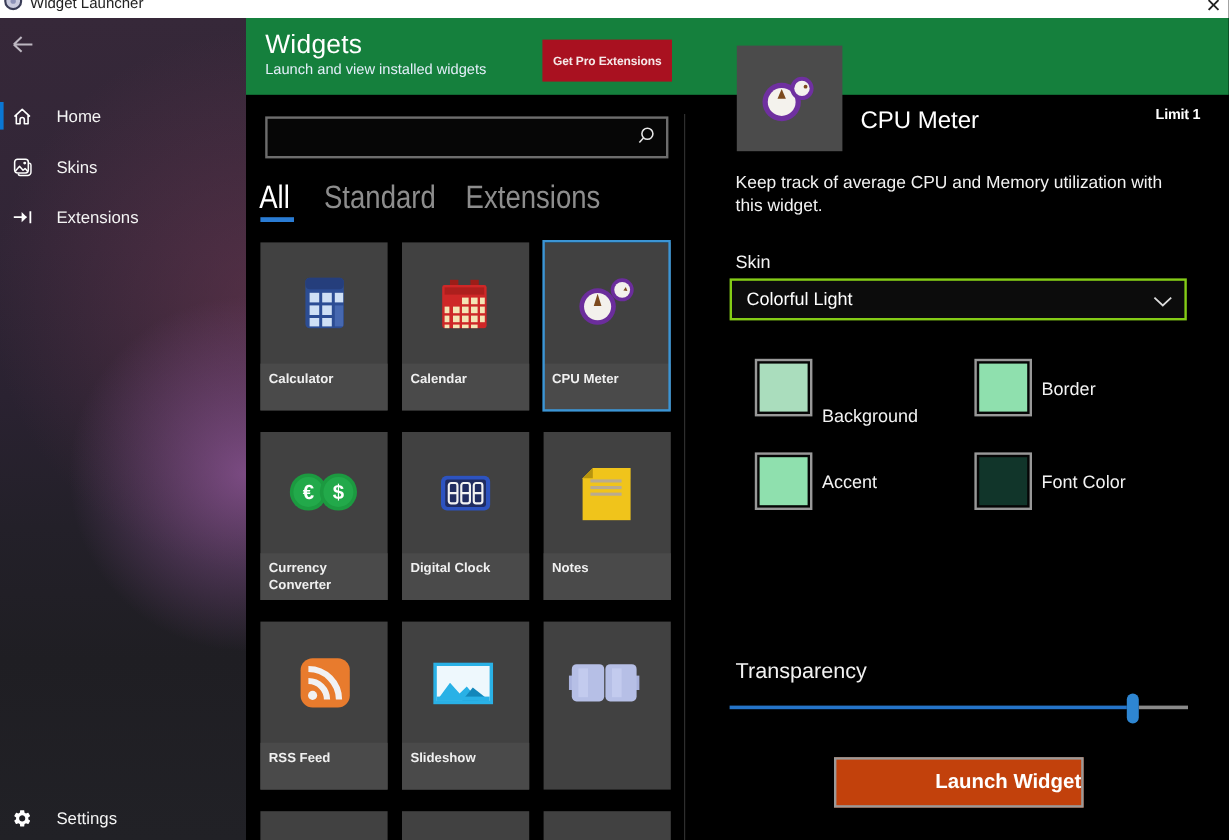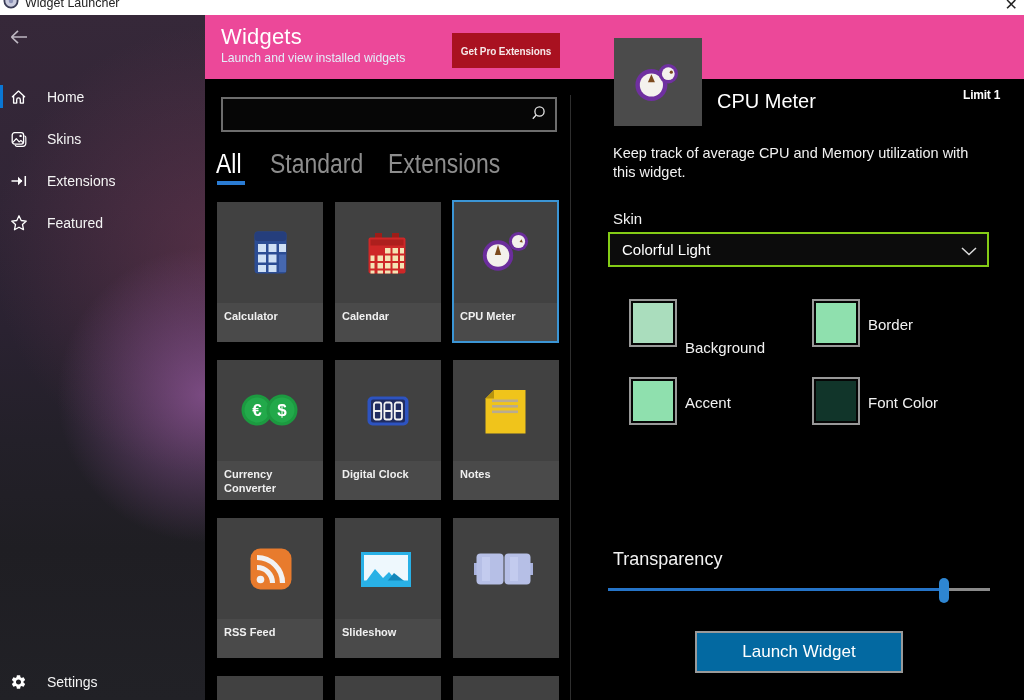--- a/index.html
+++ b/index.html
@@ -18,21 +18,21 @@
       radial-gradient(circle 205px at 205px 380px, rgba(138,83,147,0.82), rgba(138,83,147,0) 72%),
       radial-gradient(circle 300px at 218px 235px, rgba(118,58,86,0.5), rgba(118,58,86,0) 75%),
       linear-gradient(180deg, #362839 0%, #312536 28%, #2a2231 46%, #232029 62%, #1f1e23 78%, #212126 100%);
   }
   .navitem { position:absolute; left:0; width:173px; height:40px; color:#f4f4f4; font-size:14px; }
   .navitem span { position:absolute; left:47px; top:50%; transform:translateY(-50%); }
   .navitem svg { position:absolute; left:10px; top:50%; transform:translateY(-50%); }
   #accent { left:0px; top:70px; width:3px; height:23px; background:#0a77d4; }
 
   
-  #header { left:205px; top:15px; width:819px; height:64px; background:#ec4899; }
+  #header { left:205px; top:15px; width:819px; height:64px; background:#15803d; }
   #header h1 { position:absolute; left:16px; top:9px; font-size:22px; font-weight:400; color:#fff; letter-spacing:0.2px;}
   #header p  { position:absolute; left:16px; top:36px; font-size:12.2px; color:#e4eefa; }
   #probtn { position:absolute; left:247px; top:18px; width:108px; height:35px; background:#a91120;
             color:#f6e8e8; font-size:10px; font-weight:700; letter-spacing:-0.1px; text-align:center; line-height:37px; }
 
   
   #search { left:221px; top:97px; width:336px; height:35px; border:2px solid #6d6d6d; background:#060606; }
 
   
   .tab { position:absolute; top:149px; font-size:27px; transform:scaleX(0.85); transform-origin:0 0; }
@@ -59,22 +59,22 @@
   #dropdown svg { position:absolute; right:10px; top:13px; }
 
   .swatch { position:absolute; width:48px; height:48px; border:2px solid #989898; background:#050505; padding:2px; }
   .swatch div { width:100%; height:100%; }
   .swlbl { position:absolute; font-size:15px; color:#f2f2f2; }
 
   #translbl { left:613px; top:549px; font-size:18px; color:#f2f2f2; }
   #track-blue { left:608px; top:588px; width:331px; height:3px; background:#2574c8; }
   #track-gray { left:949px; top:588px; width:41px; height:3px; background:#8a8a8a; }
   #thumb { left:939px; top:578px; width:10px; height:25px; border-radius:5px; background:#2e86d2; }
-  #launch { left:695px; top:631px; width:208px; height:42px; border:2px solid #9a9a9a; background:#0369a1;
-            color:#fff; font-size:17px; text-align:center; line-height:38px; }
+  #launch { left:695px; top:631px; width:208px; height:42px; border:2px solid #9a9a9a; background:#c2410c;
+            color:#fff; font-size:17px; text-align:right; line-height:38px;font-weight:bold; }
 </style>
 </head>
 <body>
 
 <div id="titlebar" class="abs">
   <svg class="abs" style="left:3px;top:-7px" width="16" height="16" viewBox="0 0 16 16">
     <circle cx="8" cy="8" r="6.6" fill="#c9cbde" stroke="#3a3d57" stroke-width="1.8"></circle>
     <circle cx="8" cy="8" r="2.2" fill="#8d93b8"></circle>
   </svg>
   <div id="apptitle" class="abs">Widget Launcher</div>
@@ -100,26 +100,20 @@
     </svg>
     <span>Skins</span>
   </div>
   <div class="navitem" style="top:146px">
     <svg width="18" height="17" viewBox="0 0 18 17">
       <path d="M1.5 8.5 H12" stroke="#fff" stroke-width="1.5" fill="none"></path>
       <path d="M8 4.2 L12.4 8.5 L8 12.8 Z" fill="#fff"></path>
       <path d="M15.3 3.5 V13.5" stroke="#fff" stroke-width="1.5" fill="none"></path>
     </svg>
     <span>Extensions</span>
-  </div>
-  <div class="navitem" style="top:188px">
-    <svg width="18" height="18" viewBox="0 0 18 18">
-      <path d="M9 1.8 L11.2 6.5 L16.3 7.1 L12.5 10.6 L13.5 15.7 L9 13.2 L4.5 15.7 L5.5 10.6 L1.7 7.1 L6.8 6.5 Z" stroke="#fff" stroke-width="1.3" fill="none" stroke-linejoin="round"></path>
-    </svg>
-    <span>Featured</span>
   </div>
   <div class="navitem" style="top:647px">
     <svg width="17" height="17" viewBox="0 0 24 24">
       <path fill="#fff" d="M19.14 12.94c.04-.3.06-.61.06-.94 0-.32-.02-.64-.07-.94l2.03-1.58c.18-.14.23-.41.12-.61l-1.92-3.32c-.12-.22-.37-.29-.59-.22l-2.39.96c-.5-.38-1.03-.7-1.62-.94l-.36-2.54c-.04-.24-.24-.41-.48-.41h-3.84c-.24 0-.43.17-.47.41l-.36 2.54c-.59.24-1.13.57-1.62.94l-2.39-.96c-.22-.08-.47 0-.59.22L2.74 8.87c-.12.21-.08.47.12.61l2.03 1.58c-.05.3-.09.63-.09.94s.02.64.07.94l-2.03 1.58c-.18.14-.23.41-.12.61l1.92 3.32c.12.22.37.29.59.22l2.39-.96c.5.38 1.03.7 1.62.94l.36 2.54c.05.24.24.41.48.41h3.84c.24 0 .44-.17.47-.41l.36-2.54c.59-.24 1.13-.56 1.62-.94l2.39.96c.22.08.47 0 .59-.22l1.92-3.32c.12-.22.07-.47-.12-.61l-2.01-1.58zM12 15.6c-1.98 0-3.6-1.62-3.6-3.6s1.62-3.6 3.6-3.6 3.6 1.62 3.6 3.6-1.62 3.6-3.6 3.6z"></path>
     </svg>
     <span>Settings</span>
   </div>
   <div id="accent" class="abs"></div>
 </div>
 

